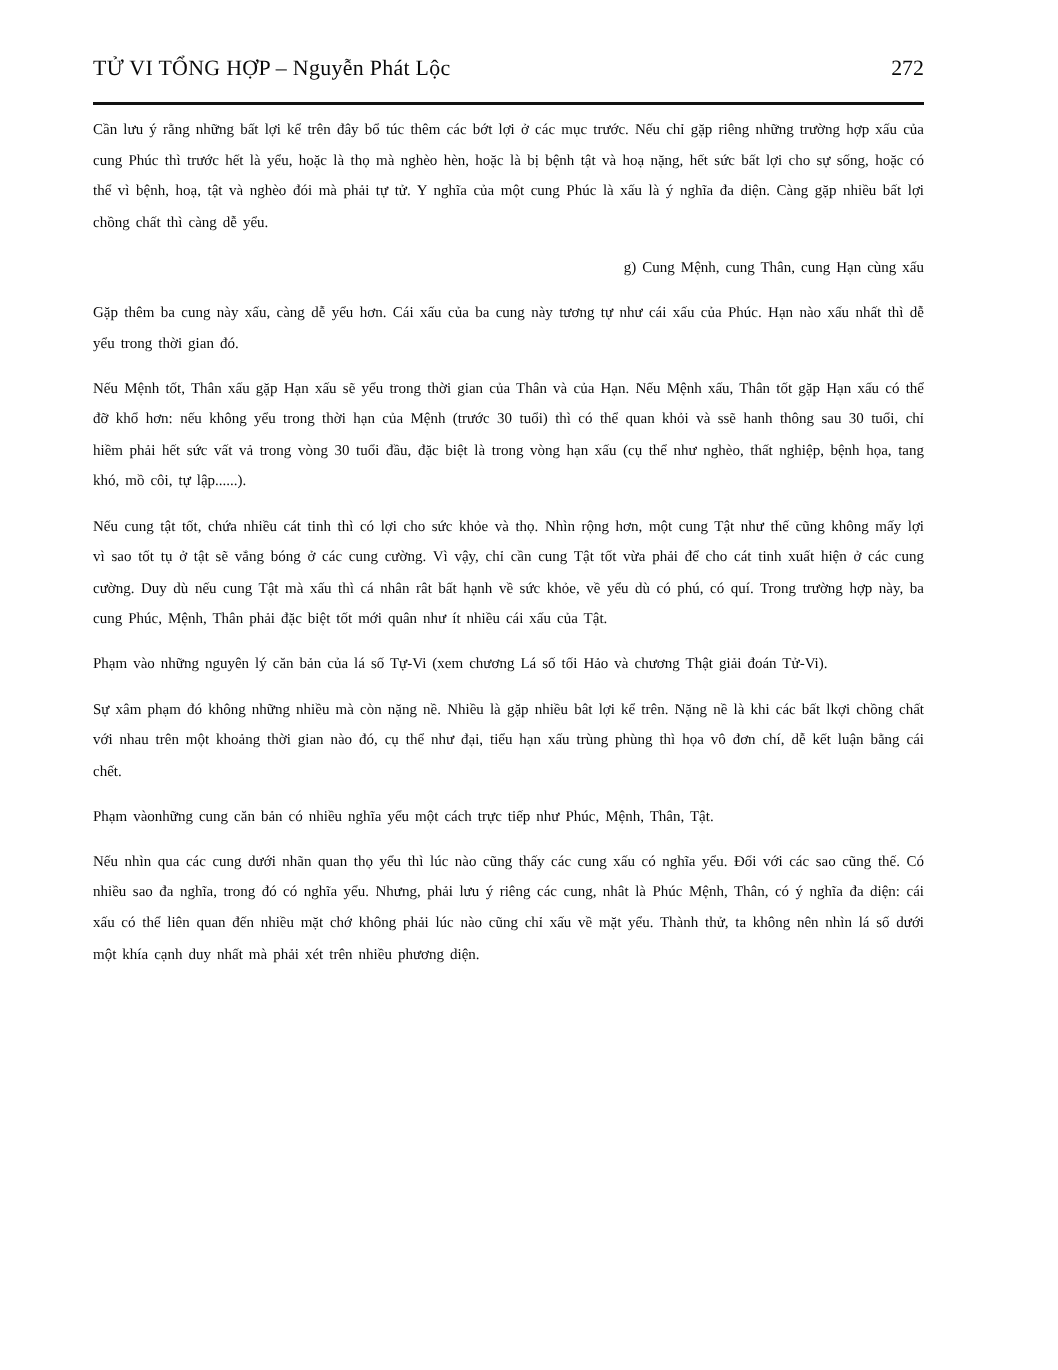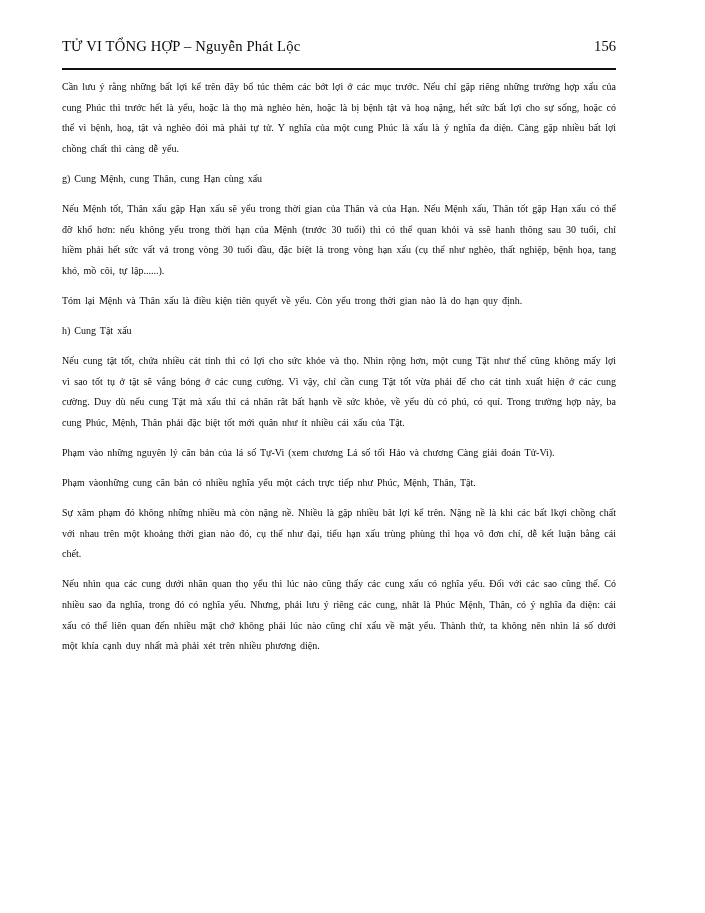--- a/index.html
+++ b/index.html
@@ -26,42 +26,41 @@
     margin: 0 0 7px 0;
   }
   .body-text p {
     font-size: 10px;
     line-height: 20.6px;
     text-align: justify;
     margin: 0 0 9.5px 0;
     word-spacing: 1.5px;
   }
   .body-text p.heading {
-    text-align: left;
+    text-align: right;
   }
 </style>
 </head>
 <body>
 
 <div class="page">
 
   <div class="header">
     <span class="title">TỬ VI TỔNG HỢP – Nguyễn Phát Lộc</span>
-    <span class="pagenum">156</span>
+    <span class="pagenum">272</span>
   </div>
 
   <hr class="rule">
 
   <div class="body-text">
     <p>Cần lưu ý rằng những bất lợi kể trên đây bổ túc thêm các bớt lợi ở các mục trước. Nếu chỉ gặp riêng những trường hợp xấu của cung Phúc thì trước hết là yểu, hoặc là thọ mà nghèo hèn, hoặc là bị bệnh tật và hoạ nặng, hết sức bất lợi cho sự sống, hoặc có thể vì bệnh, hoạ, tật và nghèo đói mà phải tự tử. Y nghĩa của một cung Phúc là xấu là ý nghĩa đa diện. Càng gặp nhiều bất lợi chồng chất thì càng dễ yểu.</p>
     <p class="heading">g) Cung Mệnh, cung Thân, cung Hạn cùng xấu</p>
+    <p>Gặp thêm ba cung này xấu, càng dễ yểu hơn. Cái xấu của ba cung này tương tự như cái xấu của Phúc. Hạn nào xấu nhất thì dễ yểu trong thời gian đó.</p>
     <p>Nếu Mệnh tốt, Thân xấu gặp Hạn xấu sẽ yểu trong thời gian của Thân và của Hạn. Nếu Mệnh xấu, Thân tốt gặp Hạn xấu có thể đỡ khổ hơn: nếu không yểu trong thời hạn của Mệnh (trước 30 tuổi) thì có thể quan khỏi và ssẽ hanh thông sau 30 tuổi, chỉ hiềm phải hết sức vất vả trong vòng 30 tuổi đầu, đặc biệt là trong vòng hạn xấu (cụ thể như nghèo, thất nghiệp, bệnh họa, tang khó, mồ côi, tự lập......).</p>
-    <p>Tóm lại Mệnh và Thân xấu là điều kiện tiên quyết về yểu. Còn yểu trong thời gian nào là do hạn quy định.</p>
-    <p class="heading">h) Cung Tật xấu</p>
     <p>Nếu cung tật tốt, chứa nhiều cát tinh thì có lợi cho sức khỏe và thọ. Nhìn rộng hơn, một cung Tật như thế cũng không mấy lợi vì sao tốt tụ ở tật sẽ vắng bóng ở các cung cường. Vì vậy, chỉ cần cung Tật tốt vừa phải để cho cát tinh xuất hiện ở các cung cường. Duy dù nếu cung Tật mà xấu thì cá nhân rât bất hạnh về sức khỏe, về yểu dù có phú, có quí. Trong trường hợp này, ba cung Phúc, Mệnh, Thân phải đặc biệt tốt mới quân như ít nhiều cái xấu của Tật.</p>
-    <p>Phạm vào những nguyên lý căn bản của lá số Tự-Vi (xem chương Lá số tối Hảo và chương Càng giải đoán Tử-Vi).</p>
+    <p>Phạm vào những nguyên lý căn bản của lá số Tự-Vi (xem chương Lá số tối Hảo và chương Thật giải đoán Tử-Vi).</p>
+    <p>Sự xâm phạm đó không những nhiều mà còn nặng nề. Nhiều là gặp nhiều bât lợi kể trên. Nặng nề là khi các bất lkợi chồng chất với nhau trên một khoảng thời gian nào đó, cụ thể như đại, tiểu hạn xấu trùng phùng thì họa vô đơn chí, dễ kết luận bằng cái chết.</p>
     <p>Phạm vàonhững cung căn bản có nhiều nghĩa yểu một cách trực tiếp như Phúc, Mệnh, Thân, Tật.</p>
-    <p>Sự xâm phạm đó không những nhiều mà còn nặng nề. Nhiều là gặp nhiều bât lợi kể trên. Nặng nề là khi các bất lkợi chồng chất với nhau trên một khoảng thời gian nào đó, cụ thể như đại, tiểu hạn xấu trùng phùng thì họa vô đơn chí, dễ kết luận bằng cái chết.</p>
     <p>Nếu nhìn qua các cung dưới nhãn quan thọ yểu thì lúc nào cũng thấy các cung xấu có nghĩa yểu. Đối với các sao cũng thế. Có nhiều sao đa nghĩa, trong đó có nghĩa yểu. Nhưng, phải lưu ý riêng các cung, nhât là Phúc Mệnh, Thân, có ý nghĩa đa diện: cái xấu có thể liên quan đến nhiều mặt chớ không phải lúc nào cũng chỉ xấu về mặt yểu. Thành thử, ta không nên nhìn lá số dưới một khía cạnh duy nhất mà phải xét trên nhiều phương diện.</p>
 
   </div>
 
 </div>
 
 </body></html>

